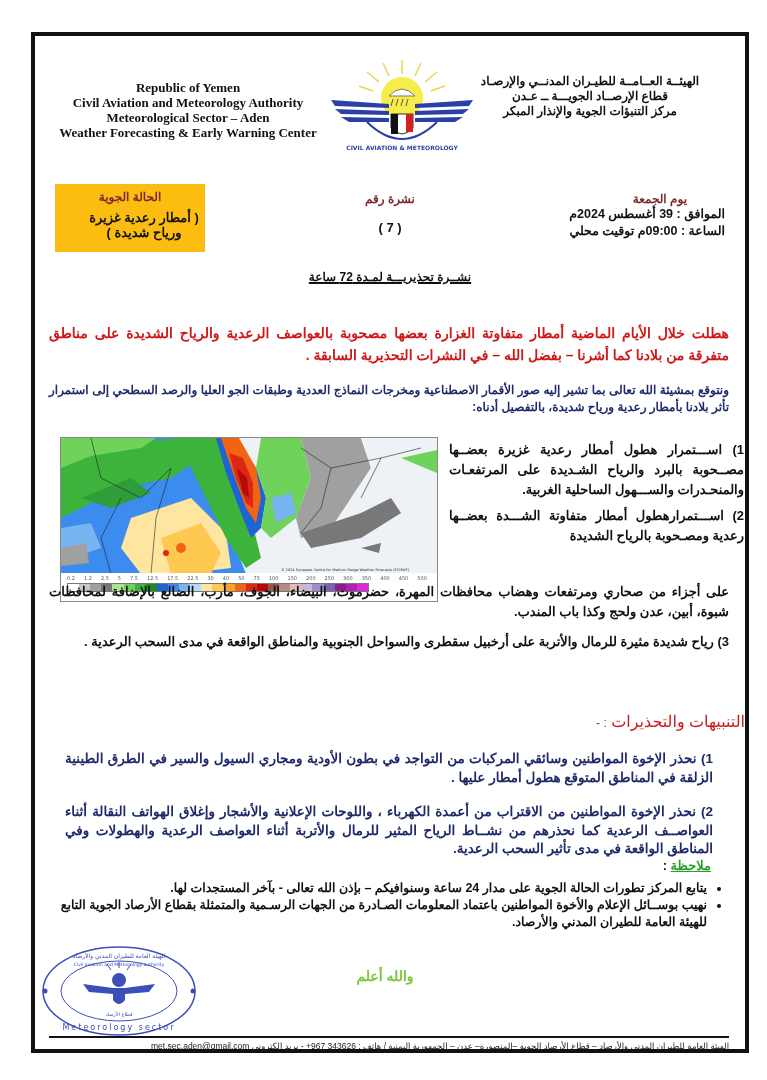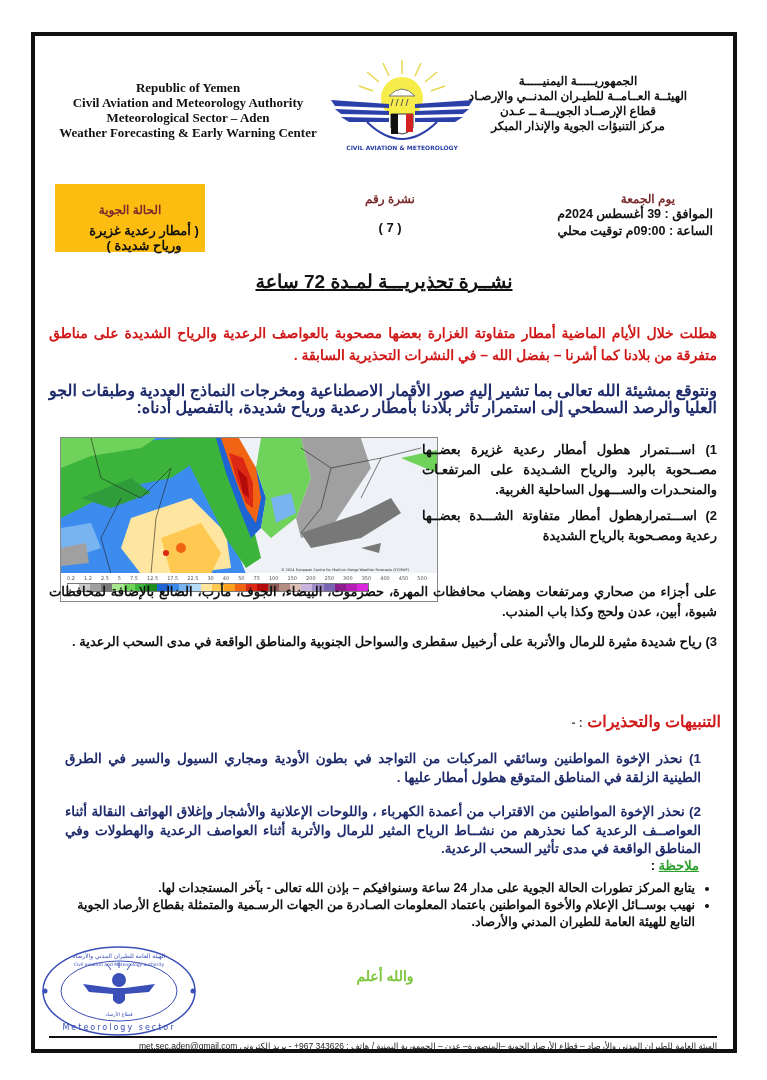--- a/index.html
+++ b/index.html
@@ -1,64 +1,64 @@
 <!DOCTYPE html>
 <html><head>
 <meta charset="utf-8">
 <style>
   html, body { margin:0; padding:0; background:#ffffff; }
   body { width:767px; height:1080px; position:relative; overflow:hidden;
          font-family:"DejaVu Sans", "Liberation Sans", sans-serif; color:#111; }
   .frame { position:absolute; left:31px; top:32px; width:698px; height:1013px;
-           border:4px solid #111; background:#fff; }
+           border:4px solid #111; background:#fff;padding-left:12px; }
   .abs { position:absolute; }
   .en-header { left:8px; top:44px; width:290px; text-align:center;
                font-family:"Liberation Serif","DejaVu Serif",serif; font-weight:bold;
                font-size:13px; line-height:15px; color:#111; }
   .ar-header { right:20px; top:38px; width:270px; text-align:center; direction:rtl;
                font-family:"Liberation Sans",sans-serif; font-weight:bold; font-size:12px;
                line-height:15px; color:#111; }
   .logo { left:292px; top:20px; width:150px; height:100px; }
   .warning-box { left:20px; top:148px; width:150px; height:68px; background:#fdbd10;
                  text-align:center; direction:rtl; font-family:"Liberation Sans",sans-serif; }
-  .warning-box .lbl { color:#7a2a2a; font-size:12px; font-weight:bold; margin-top:19px; }
+  .warning-box .lbl { color:#7a2a2a; font-size:12px; font-weight:bold; margin-top:6px; }
   .warning-box .val { color:#111; font-size:13px; font-weight:bold; line-height:15px; margin-top:6px;margin-left:28px; }
   .bulletin-no { left:305px; top:156px; width:100px; text-align:center; direction:rtl;
                  font-family:"Liberation Sans",sans-serif; }
   .bulletin-no .lbl { color:#7a2a2a; font-size:12px; font-weight:bold; }
   .bulletin-no .val { font-size:13px; font-weight:bold; margin-top:14px; }
   .date-block { right:20px; top:156px; width:210px; direction:rtl; text-align:right;
                 font-family:"Liberation Sans",sans-serif; font-weight:bold; }
   .date-block .day { color:#7a2a2a; font-size:12px; padding-right:38px; }
   .date-block .line { font-size:12.5px; line-height:17px; }
   .main-title { left:0; right:0; top:234px; text-align:center; direction:rtl;
-                font-family:"Liberation Sans",sans-serif; font-weight:bold; font-size:19px;
+                font-family:"Liberation Sans",sans-serif; font-weight:bold; font-size:12px;
                 text-decoration:underline; text-decoration-thickness:2px; }
   .red-para { left:14px; right:16px; top:286px; direction:rtl; text-align:justify;
               color:#d01818; font-family:"Liberation Sans",sans-serif; font-weight:bold;
               font-size:14px; line-height:22px; }
   .blue-para { left:14px; right:16px; top:346px; direction:rtl; text-align:justify;
                color:#1e2a6a; font-family:"Liberation Sans",sans-serif; font-weight:bold;
-               font-size:16px; line-height:17px; }
+               font-size:12px; line-height:17px; }
   .map { left:25px; top:401px; width:376px; height:136px; border:1px solid #888;
          overflow:hidden; background:#e9edf3; }
   .map-scale { left:25px; top:537px; width:376px; height:28px; border:1px solid #888; border-top:none; background:#fff; }
   .scale-labels { display:flex; justify-content:space-between; font-size:5px; color:#555;
                   padding:2px 10px 0 6px; font-family:"DejaVu Sans",sans-serif; }
   .scale-bar { display:flex; margin:2px 6px 0 6px; height:7px; border:1px solid #777; width:300px; }
   .scale-bar span { flex:1; }
-  .side-text { right:16px; top:404px; width:295px; direction:rtl; text-align:justify;
+  .side-text { right:1px; top:404px; width:295px; direction:rtl; text-align:justify;
                font-family:"Liberation Sans",sans-serif; font-weight:bold; font-size:13px;
                line-height:20px; color:#111; }
   .side-text p { margin:0 0 6px 0; }
   .full-text { left:14px; right:16px; direction:rtl; text-align:justify;
                font-family:"Liberation Sans",sans-serif; font-weight:bold; font-size:13px;
                line-height:20px; color:#111; }
-  .warn-title { right:12px; top:676px; direction:rtl; font-family:"Liberation Sans",sans-serif;
-                font-weight:bold; font-size:16px; color:#d01818; }
+  .warn-title { right:0; top:676px; direction:rtl; font-family:"Liberation Sans",sans-serif;
+                font-weight:normal; font-size:16px; color:#d01818; }
   .warn-title .sep { color:#555; font-size:12px; }
   .warn-body { left:14px; right:16px; top:698px; direction:rtl; text-align:justify;
                color:#1e2a6a; font-family:"Liberation Sans",sans-serif; font-weight:bold;
                font-size:13.5px; line-height:18.5px; }
   .warn-body p { margin:16px; }
   .note-title { right:34px; top:822px; direction:rtl; font-family:"Liberation Sans",sans-serif;
                 font-weight:bold; font-size:13px; }
   .note-title .t { color:#2aa02a; text-decoration:underline; }
   .note-list { left:14px; right:16px; top:844px; direction:rtl; margin:0; padding:0 22px 0 0;
                font-family:"Liberation Sans",sans-serif; font-weight:bold; font-size:12.5px;
@@ -112,21 +112,20 @@
       </g>
       <path d="M64 58 L86 58 L86 72 Q75 84 64 72 Z" fill="#fff" stroke="#333" stroke-width="1"></path>
       <rect x="64" y="58" width="7" height="20" fill="#111"></rect>
       <rect x="79" y="58" width="7" height="18" fill="#d42020"></rect>
       <path d="M40 66 Q75 100 110 66" fill="none" stroke="#2b3fa8" stroke-width="2"></path>
       <text x="75" y="94" text-anchor="middle" font-size="6" fill="#2b3fa8" font-family="DejaVu Sans, sans-serif" font-weight="bold">CIVIL AVIATION &amp; METEOROLOGY</text>
     </svg>
   </div>
 
   <div class="abs ar-header">
-    <div>الجمهوريـــــة اليمنيـــــة</div>
     <div>الهيئــة العــامــة للطيـران المدنــي والإرصـاد</div>
     <div>قطاع الإرصــاد الجويـــة ــ عـدن</div>
     <div>مركز التنبؤات الجوية والإنذار المبكر</div>
   </div>
 
   <div class="abs warning-box">
     <div class="lbl">الحالة الجوية</div>
     <div class="val">( أمطار رعدية غزيرة ورياح شديدة )</div>
   </div>
 

